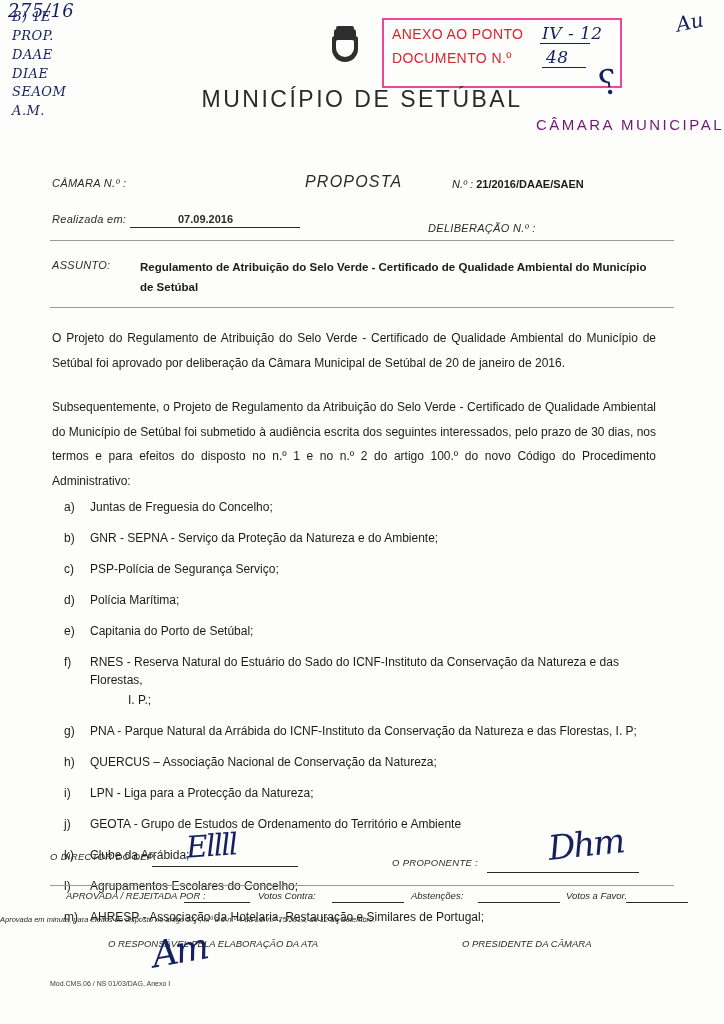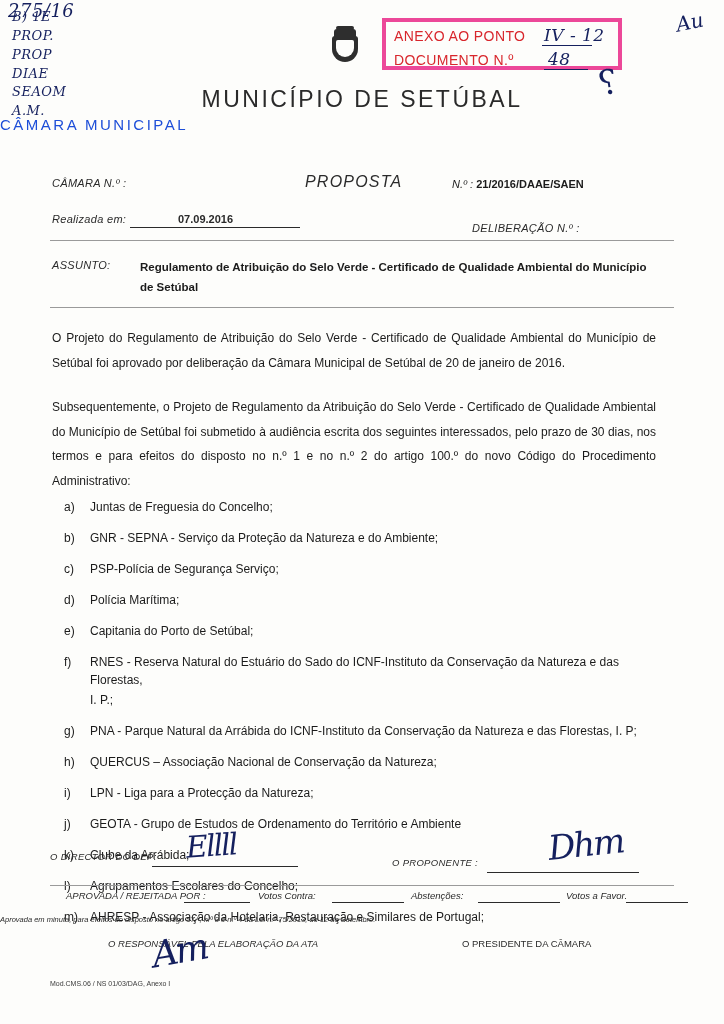--- a/index.html
+++ b/index.html
@@ -97,22 +97,22 @@
     letter-spacing: 1px;
     font-family: "Liberation Serif", serif;
   }
 
   
   #red-stamp {
     position: absolute;
     top: 18px;
     left: 382px;
     width: 240px;
-    height: 52px;
-    border: 4px solid #ec4899;
+    height: 70px;
+    border: 2px solid #ec4899;
     box-sizing: border-box;
   }
   #red-stamp .line {
     position: absolute;
     left: 8px;
     color: #d8262c;
     font-size: 14px;
     letter-spacing: 0.4px;
     font-family: "Liberation Sans", sans-serif;
   }
@@ -176,24 +176,24 @@
     font-size: 23px;
     letter-spacing: 2.5px;
     color: #2a2a2a;
     font-family: "Liberation Sans", sans-serif;
   }
   #camara {
     position: absolute;
     top: 116px;
     left: 0;
     width: 724px;
-    text-align: left;
+    text-align: right;
     font-size: 15px;
     letter-spacing: 2.5px;
-    color: #1d4ed8;
+    color: #701a75;
   }
 
   
   .meta-label {
     position: absolute;
     font-style: italic;
     font-size: 11px;
     color: #2a2a2a;
     letter-spacing: 0.3px;
   }
@@ -238,21 +238,21 @@
   #realizada-label { top: 213px; left: 52px; }
   #realizada-value { top: 213px; left: 178px; }
   #realizada-line {
     position: absolute;
     top: 227px;
     left: 130px;
     width: 170px;
     height: 1px;
     background: #2a2a2a;
   }
-  #delib-label { top: 222px; left: 472px; }
+  #delib-label { top: 222px; left: 428px; }
   #delib-value {
     top: 212px; left: 560px;
     font-size: 18px;
     margin-left: 8px;
   }
   #delib-value:after {
     content: "";
     position: absolute;
     left: -4px;
     bottom: -2px;
@@ -308,21 +308,21 @@
   #list .li {
     display: flex;
     margin-bottom: 13px;
   }
   #list .mk {
     width: 26px;
     flex: 0 0 26px;
     text-align: left;
   }
   #list .tx { flex: 1 1 auto; }
-  #list .tx .cont { display: block; margin-top: 2px; }
+  #list .tx .cont { display: block; margin-top: 2px; margin-left: 38px; }
 
   
   .sig-label {
     position: absolute;
     font-size: 9.5px;
     font-style: italic;
     letter-spacing: 0.3px;
     color: #2a2a2a;
   }
   .sig-line {
@@ -401,20 +401,21 @@
     left: 108px;
     font-size: 9.5px;
     font-style: italic;
     color: #2a2a2a;
   }
   #pres-label {
     position: absolute;
     top: 938px;
     left: 462px;
     font-size: 9.5px;
+    font-style: italic;
     color: #2a2a2a;
   }
   #resp-sign {
     position: absolute;
     top: 930px;
     left: 152px;
     font-size: 36px;
     color: #15205e;
     font-family: "DejaVu Serif", serif;
     font-style: italic;
@@ -431,21 +432,21 @@
   }
 </style>
 </head>
 <body>
 
 <div class="page">
 
   <div id="tl-notes" class="hand">
     <div>B) 1E</div>
     <div>PROP.</div>
-    <div>PROP</div>
+    <div>DAAE</div>
     <div>DIAE</div>
     <div>SEAOM</div>
     <div>A.M.</div>
   </div>
 
   <div id="crest">
     <div class="crown"></div>
     <div class="shield"></div>
     <div class="lbl">CMS</div>
   </div>

